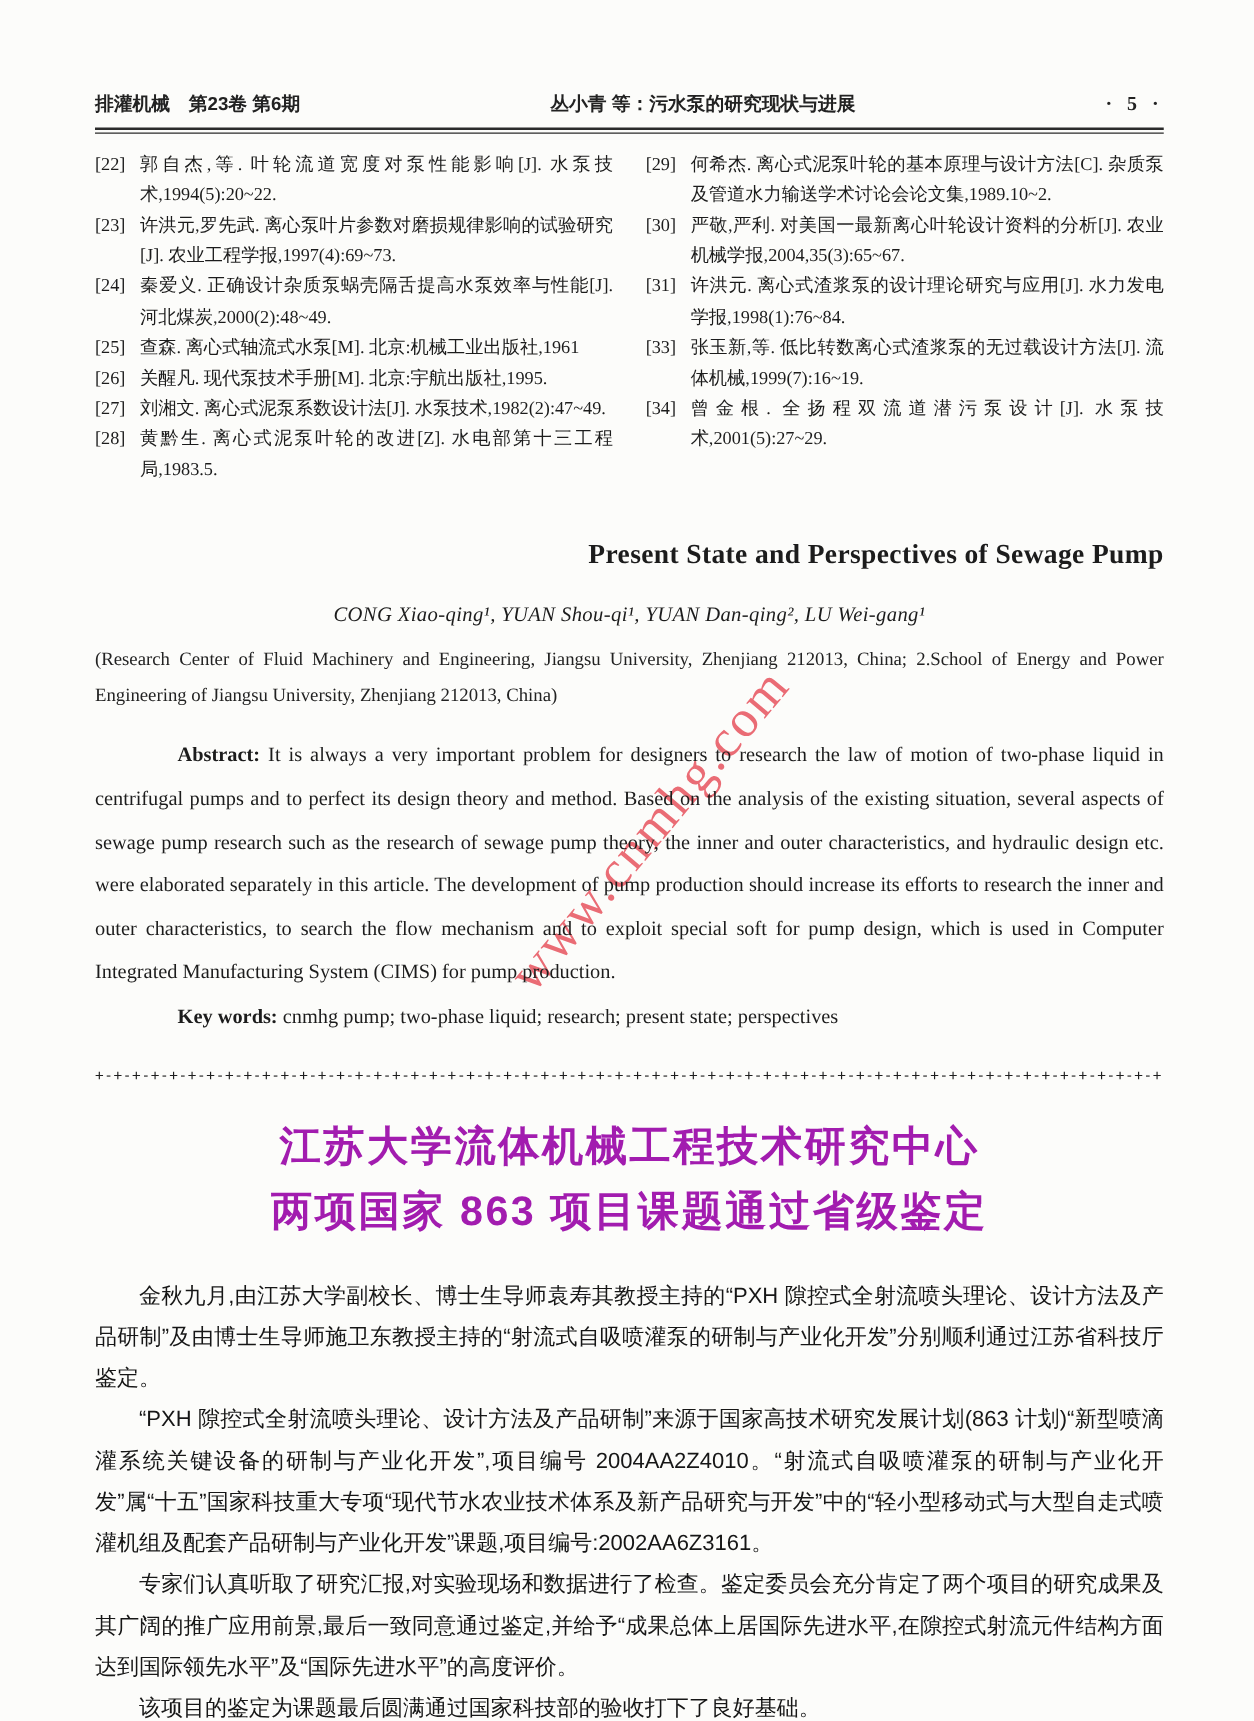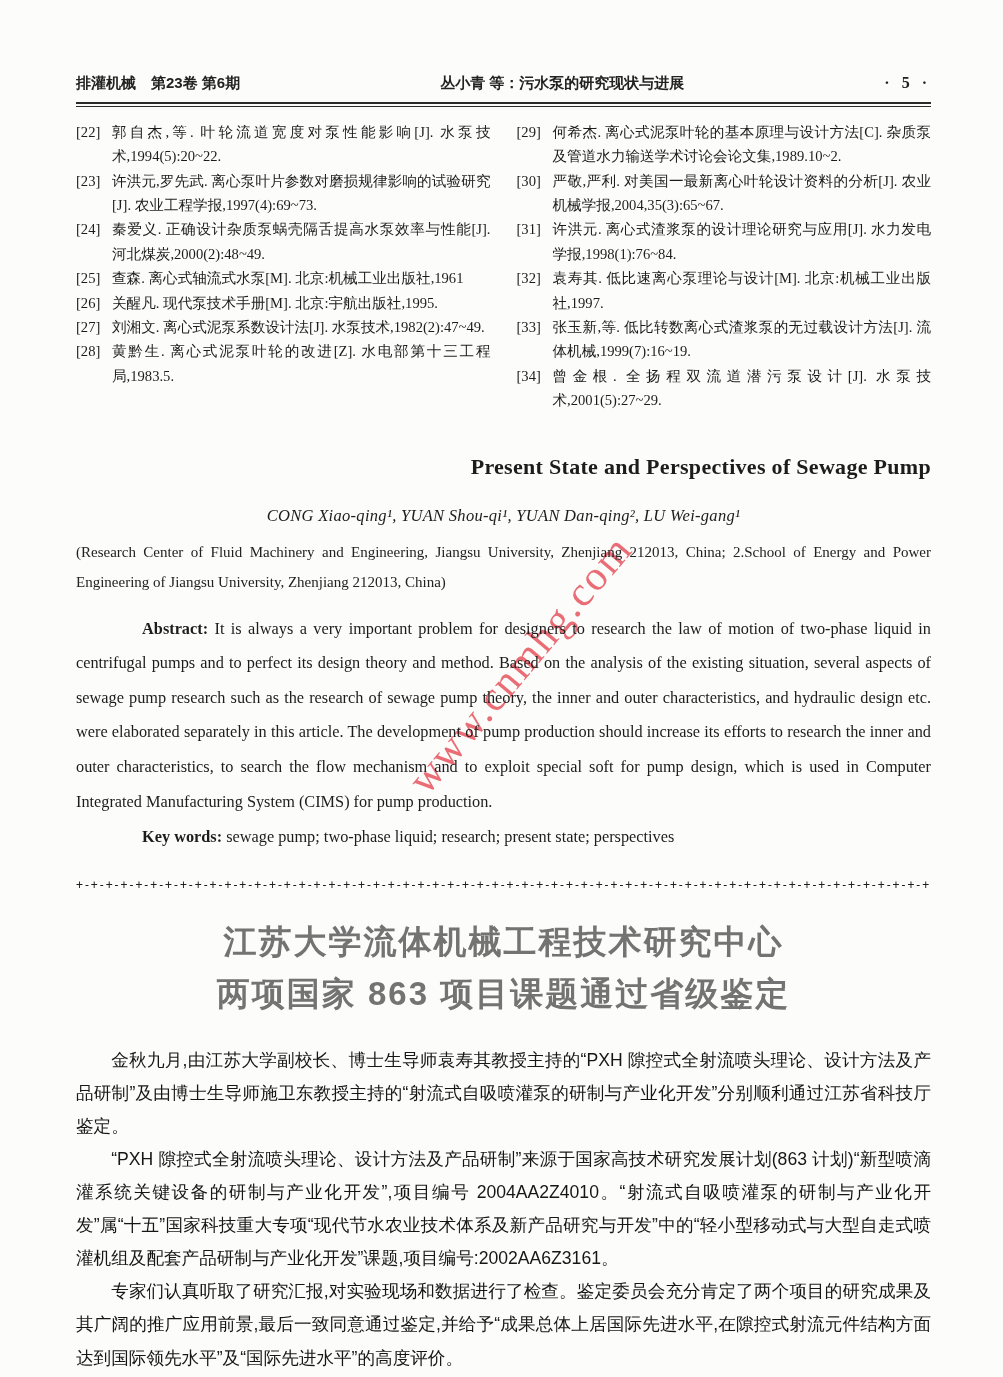--- a/index.html
+++ b/index.html
@@ -69,21 +69,21 @@
     font-family: "DejaVu Sans Mono", monospace;
     font-size: 11.5px; letter-spacing: 0.5px;
     white-space: nowrap; overflow: hidden;
     color: #1e1e1e; height: 16px;
   }
   
   .ann-title {
     margin-top: 22px; text-align: center;
     font-family: "Liberation Sans", "DejaVu Sans", sans-serif;
     font-weight: 700; font-size: 33px; line-height: 1.58;
-    letter-spacing: 2px; color: #737373;
+    letter-spacing: 2px; color: #a21caf;
   }
   .ann-body { margin-top: 24px; }
   .ann-body p {
     font-family: "Liberation Sans", "DejaVu Sans", sans-serif;
     font-size: 17.6px; line-height: 1.88; text-align: justify;
     text-indent: 2em; color: #161616;
   }
   
   .watermark {
     position: absolute; z-index: 0;
@@ -147,41 +147,37 @@
       </div>
       <div class="ref">
         <span class="ref-no">[30]</span>
         <span class="ref-text">严敬,严利. 对美国一最新离心叶轮设计资料的分析[J]. 农业机械学报,2004,35(3):65~67.</span>
       </div>
       <div class="ref">
         <span class="ref-no">[31]</span>
         <span class="ref-text">许洪元. 离心式渣浆泵的设计理论研究与应用[J]. 水力发电学报,1998(1):76~84.</span>
       </div>
       <div class="ref">
-        <span class="ref-no">[32]</span>
-        <span class="ref-text">袁寿其. 低比速离心泵理论与设计[M]. 北京:机械工业出版社,1997.</span>
-      </div>
-      <div class="ref">
         <span class="ref-no">[33]</span>
         <span class="ref-text">张玉新,等. 低比转数离心式渣浆泵的无过载设计方法[J]. 流体机械,1999(7):16~19.</span>
       </div>
       <div class="ref">
         <span class="ref-no">[34]</span>
         <span class="ref-text">曾金根. 全扬程双流道潜污泵设计[J]. 水泵技术,2001(5):27~29.</span>
       </div>
     </div>
   </div>
 
   <h1 class="paper-title">Present State and Perspectives of Sewage Pump</h1>
   <div class="authors">CONG Xiao-qing¹, YUAN Shou-qi¹, YUAN Dan-qing², LU Wei-gang¹</div>
   <div class="affiliation">(Research Center of  Fluid Machinery and Engineering, Jiangsu University, Zhenjiang 212013, China; 2.School of Energy and Power Engineering of Jiangsu University, Zhenjiang 212013, China)</div>
 
   <p class="abstract"><b>Abstract:</b><span> It is always a very important problem for designers to research the law of motion of two-phase liquid in centrifugal pumps and to perfect its design theory and method. Based on the analysis of the existing situation,  several aspects of sewage pump research such as the research of sewage pump theory,  the inner and outer characteristics, and hydraulic design etc. were elaborated separately in this article. The development of pump production should increase its efforts to research the inner and outer characteristics, to search the flow mechanism and to exploit special soft for pump design, which is used in Computer Integrated Manufacturing System (CIMS) for pump production.</span></p>
 
-  <p class="keywords"><b>Key words:</b><span> sewage pump; two-phase liquid; research; present state; perspectives</span></p>
+  <p class="keywords"><b>Key words:</b><span> cnmhg pump; two-phase liquid; research; present state; perspectives</span></p>
 
   <div class="divider">+-+-+-+-+-+-+-+-+-+-+-+-+-+-+-+-+-+-+-+-+-+-+-+-+-+-+-+-+-+-+-+-+-+-+-+-+-+-+-+-+-+-+-+-+-+-+-+-+-+-+-+-+-+-+-+-+-+-+-+-+-+-+-+-+-+-+-+-+-+-+-+-+-+-+-+-+-+-+-+-+-+-+-+-+-+-+-+-+-+-+-+-+-+-+-+-+-+-+-</div>
 
   <div class="ann-title">
     <div>江苏大学流体机械工程技术研究中心</div>
     <div>两项国家 863 项目课题通过省级鉴定</div>
   </div>
 
   <div class="ann-body">
     <p>金秋九月,由江苏大学副校长、博士生导师袁寿其教授主持的“PXH 隙控式全射流喷头理论、设计方法及产品研制”及由博士生导师施卫东教授主持的“射流式自吸喷灌泵的研制与产业化开发”分别顺利通过江苏省科技厅鉴定。</p>

